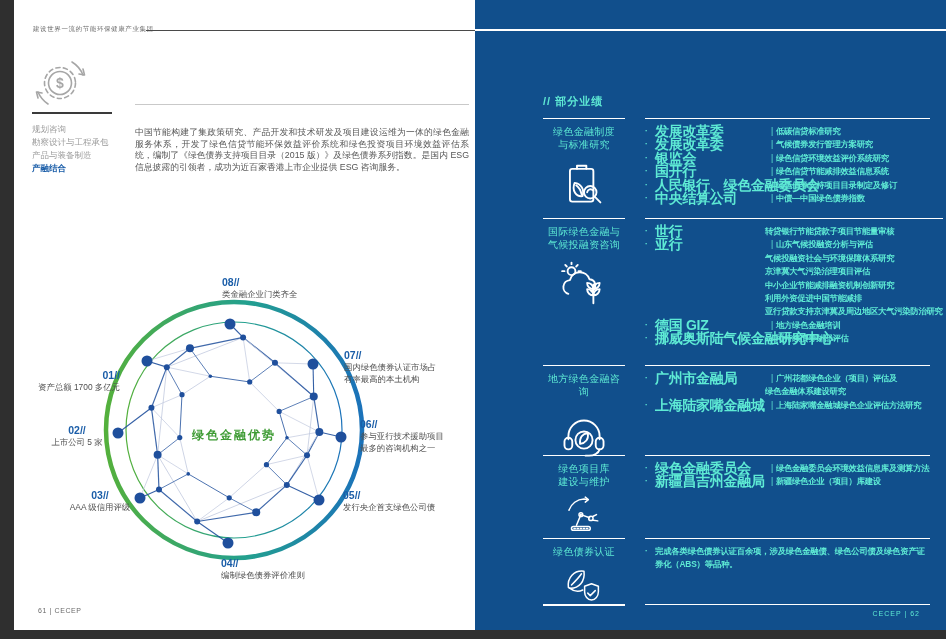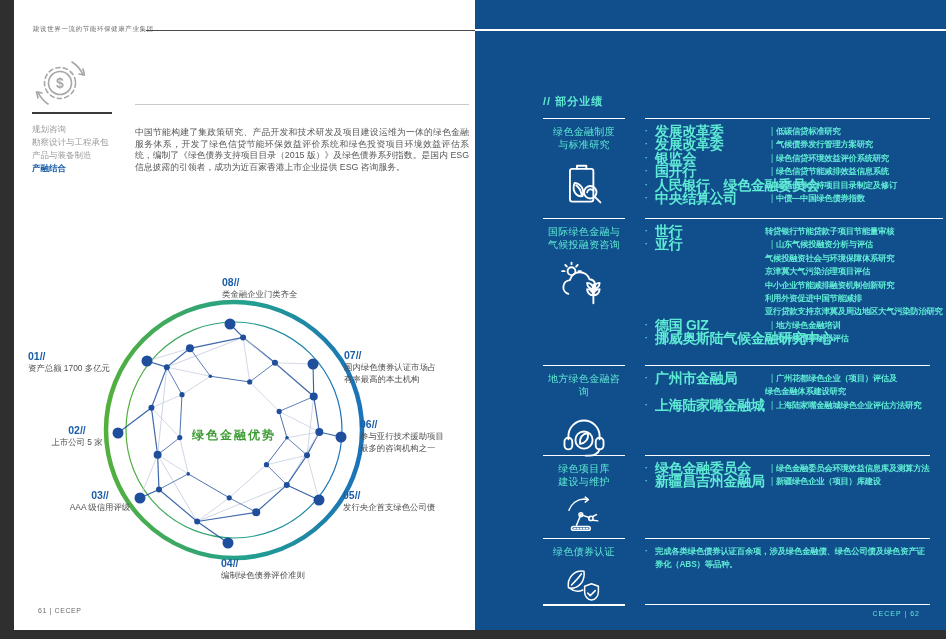--- a/index.html
+++ b/index.html
@@ -24,21 +24,21 @@
   .intro{position:absolute;left:121px;top:104px;width:334px;border-top:1px solid #c9c9c9;
     padding-top:22px;font-size:8.8px;line-height:11.6px;color:#565656;text-align:justify}
 
   .diagram{position:absolute;inset:0;pointer-events:none}
   .diagram-svg{position:absolute;left:0;top:0}
   .center-label{position:absolute;left:150px;top:427px;width:140px;text-align:center;
     font-size:12px;font-weight:bold;color:#3F9C35;letter-spacing:2px}
   .dlabel{position:absolute;font-size:8.4px;color:#4f4f4f;line-height:11.5px;white-space:nowrap}
   .dlabel .num{display:block;font-size:10.5px;font-weight:bold;color:#1A5DA8;line-height:13px}
   .dlabel .line{display:block}
-  .l01{left:14px;top:350px;width:92px;}
+  .l01{left:14px;top:369px;width:92px;text-align:right}
   .l02{left:20px;top:424px;width:86px;text-align:center}
   .l03{left:36px;top:489px;width:100px;text-align:center}
   .l04{left:207px;top:557px}
   .l05{left:329px;top:489px}
   .l06{left:346px;top:418px}
   .l07{left:330px;top:349px;width:102px}
   .l07 .line{}
   .l08{left:208px;top:276px}
   .footer-left{position:absolute;left:24px;top:607px;font-size:7px;color:#6a6a6a;letter-spacing:.6px}
 

